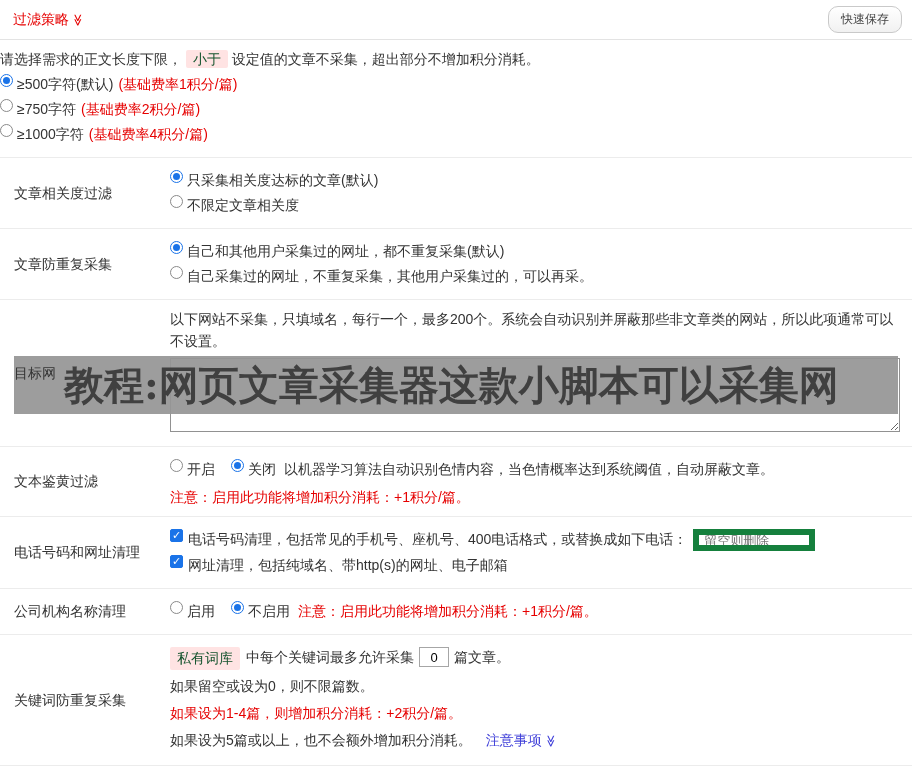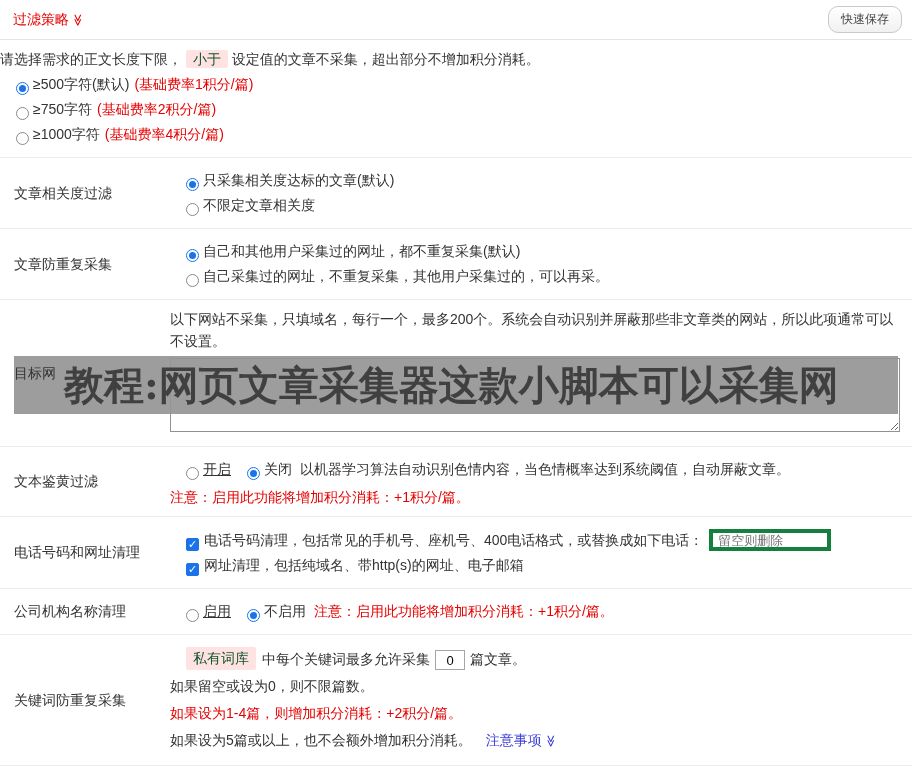--- a/index.html
+++ b/index.html
@@ -17,21 +17,21 @@
   .page-title{ color:#e60000; font-size:14px; cursor:pointer; }
   .chev{ display:inline-block; transform:rotate(90deg); font-size:12px; margin-left:3px; }
   .save-btn{
     font-size:12px; padding:4px 12px; border:1px solid #c9c9c9; border-radius:10px;
     background:linear-gradient(#ffffff,#f1f1f1); color:#444; cursor:pointer;
     font-family:inherit;
   }
   .row{ display:flex; align-items:center; border-bottom:1px solid #ececec; padding:8px 0; }
   .row-label{ width:170px; flex-shrink:0; padding-left:14px; position:relative; z-index:6; }
   .row-content{ flex:1; padding-right:12px; min-width:0; }
-  .opt{ display:flex; align-items:flex-end; margin:4px 16px; }
+  .opt{ display:flex; align-items:flex-start; margin:4px 0; }
   .radio{
     width:13px; height:13px; border:1px solid #8a8a8a; border-radius:50%;
     display:inline-block; position:relative; flex-shrink:0; margin-right:4px; background:#fff;
   }
   .radio[data-checked="true"]{ border-color:#1a73e8; }
   .radio[data-checked="true"]::after{
     content:""; position:absolute; left:2px; top:2px; right:2px; bottom:2px;
     background:#1a73e8; border-radius:50%;
   }
   .checkbox{
@@ -40,28 +40,28 @@
   }
   .checkbox[data-checked="true"]{ background:#1a73e8; border-color:#1a73e8; }
   .checkbox[data-checked="true"]::after{
     content:"✓"; position:absolute; top:-3px; left:1px; color:#fff; font-size:11px; font-weight:bold;
   }
   .red{ color:#e60000; }
   .note{ margin-left:5px; }
   .badge{ background:#ffe3e3; color:#14532d; padding:1px 7px; border-radius:2px; }
   .desc{ line-height:22px; }
   .warning{ color:#e60000; margin-top:7px; }
-  .gap-lg{ margin-right:16px;text-decoration:underline; }
+  .gap-lg{ margin-right:16px; }
   .gap-md{ margin-right:8px; }
   textarea{
     width:100%; height:74px; border:1px solid #919191; margin-top:6px;
     resize:both; font:inherit; padding:3px 5px;
   }
   .text-input{
-    height:22px; border:4px solid #15803d; padding:1px 5px; width:122px;
+    height:22px; border:6px solid #15803d; padding:1px 5px; width:122px;
     font-family:inherit; font-size:13px; margin-left:6px; color:#000000;
   }
   .num-input{
     width:30px; height:20px; border:1px solid #a6a6a6; text-align:center;
     margin:0 5px; font-family:inherit; font-size:13px;
   }
   .link{ color:#4040d9; cursor:pointer; margin-left:10px; }
   .kw-line{ margin:6px 0; }
   .overlay{
     position:absolute; left:14px; right:14px; top:356px; height:58px;

